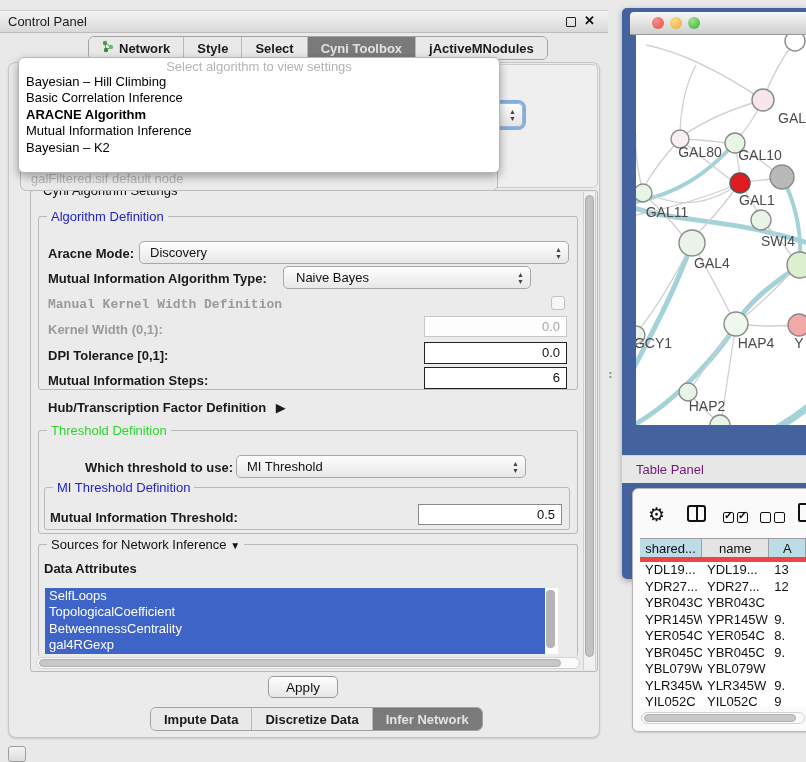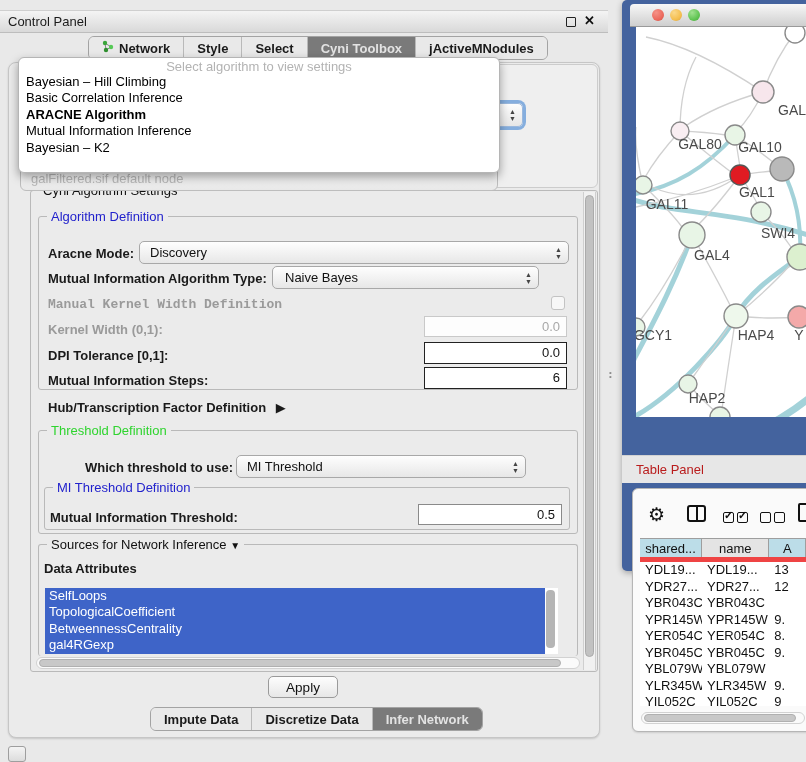--- a/index.html
+++ b/index.html
@@ -56,29 +56,29 @@
     border:1px solid #bdbdbd;border-radius:6px;z-index:9;color:#b7b7b7;font-size:13px;display:flex;align-items:center;padding:0 10px;}
 
   .list{background:#fff;overflow:hidden;}
   .list-item{font-size:13px;line-height:16.4px;padding-left:4px;color:#111;white-space:nowrap;}
   .list-item.sel{background:var(--sel);color:#fff;width:500px;}
 
   .btn{position:absolute;height:22px;background:linear-gradient(#fdfdfd,#e7e7e7);border:1px solid #9a9a9a;border-radius:5px;
     font-size:13.5px;display:flex;align-items:center;justify-content:center;}
 
   
-  #net-window{left:622px;top:0;width:184px;height:571px;background:var(--frame);border-radius:5px 0 0 5px;box-shadow:0 2px 6px rgba(0,0,0,.3);text-decoration:underline;}
+  #net-window{left:622px;top:8px;width:184px;height:571px;background:var(--frame);border-radius:5px 0 0 5px;box-shadow:0 2px 6px rgba(0,0,0,.3);text-decoration:underline;}
   #net-titlebar{position:absolute;left:8px;top:4px;width:176px;height:23px;background:linear-gradient(#f7f7f7,#cfcfcf);border-radius:4px 0 0 0;border-bottom:1px solid #9a9a9a;}
   .light{position:absolute;top:5px;width:12px;height:12px;border-radius:50%;}
   #net-canvas{position:absolute;left:14px;top:27px;width:170px;height:390px;background:#fff;overflow:hidden;}
   .nlabel{font-size:14px;fill:#4a4a4a;}
 
   
   #tp-strip{left:622px;top:455px;width:184px;height:28px;background:#e7e7e7;border-top:1px solid #d2d2d2;}
-  #tp-title{position:absolute;left:14px;top:6px;font-size:13px;color:#b91c1c;}
+  #tp-title{position:absolute;left:14px;top:6px;font-size:13px;color:#701a75;}
   #tp-box{left:632px;top:488px;width:182px;height:244px;background:#fafafa;border:1px solid #b5b5b5;border-radius:6px;box-shadow:0 1px 2px rgba(0,0,0,.12);}
   .tb-icon{position:absolute;}
   .colsplit{width:19px;height:17px;border:2px solid #111;border-radius:3px;}
   .colsplit::after{content:"";position:absolute;left:7px;top:0;width:2px;height:13px;background:#111;}
   .cb{display:inline-block;width:11px;height:11px;border:1.5px solid #111;border-radius:2px;margin-right:3px;position:relative;}
   .cb.ck::after{content:"✓";position:absolute;left:0px;top:-4px;font-size:11px;font-weight:bold;}
   .pagei{width:15px;height:19px;border:2px solid #111;border-radius:2px;}
   #tbl{left:640px;top:538px;width:166px;height:168px;overflow:hidden;background:#fff;}
   .th-row{display:flex;height:24px;border-top:1px solid #9e9e9e;border-bottom:5px solid #ef4444;}
   .th{font-size:13px;display:flex;align-items:center;justify-content:center;border-right:1px solid #9e9e9e;background:#e4e4e4;overflow:hidden;white-space:nowrap;}
@@ -165,21 +165,21 @@
   </div>
   <span class="lbl" style="left:48px;top:246px;">Aracne Mode:</span>
   <div class="abs combo" style="left:139px;top:241px;width:430px;">
     <span>Discovery</span>
     <span class="arrows">
         <span>▲</span>
         <span>▼</span>
       </span>
   </div>
   <span class="lbl" style="left:48px;top:271px;">Mutual Information Algorithm Type:</span>
-  <div class="abs combo" style="left:272px;top:266px;width:267px;padding-left:12px;">
+  <div class="abs combo" style="left:283px;top:266px;width:248px;padding-left:12px;">
     <span>Naive Bayes</span>
     <span class="arrows">
         <span>▲</span>
         <span>▼</span>
       </span>
   </div>
   <span class="lbl dis" style="left:48px;top:297px;font-family:Liberation Mono, monospace;">Manual Kernel Width Definition</span>
   <div class="checkbox" style="left:551px;top:296px;"></div>
   <span class="lbl dis" style="left:48px;top:322px;">Kernel Width (0,1):</span>
   <div class="tfield dis" style="left:424px;top:316px;width:143px;height:21px;">0.0</div>

